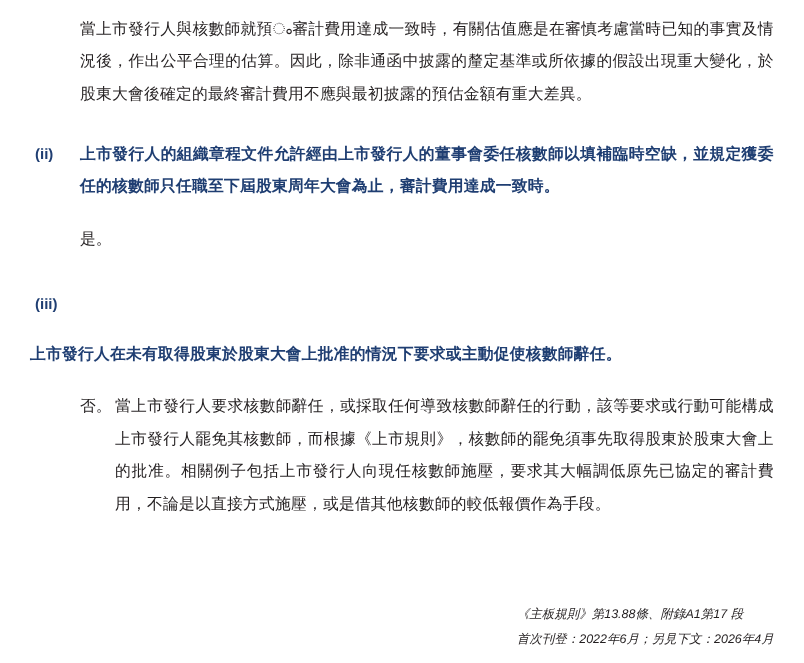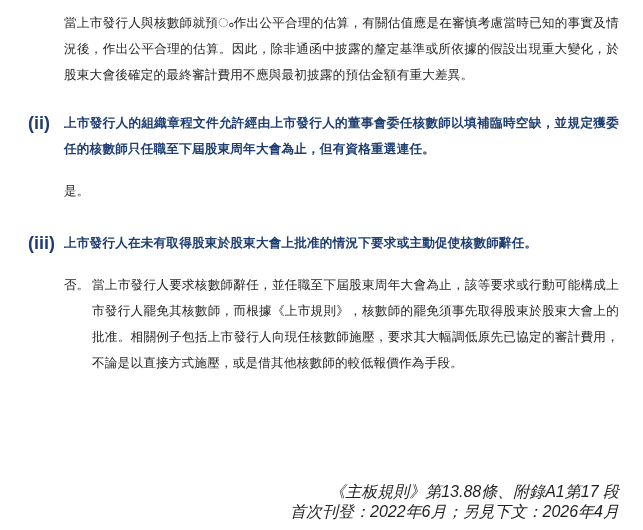--- a/index.html
+++ b/index.html
@@ -23,21 +23,21 @@
   }
   .para {
     display: flex;
     align-items: flex-start;
     margin: 0 0 16px 0;
   }
   .marker {
     flex: 0 0 40px;
     color: #1f3e72;
     font-weight: bold;
-    font-size: 18px;
+    font-size: 12px;
     line-height: 26px;
     padding-left: 4px;
     box-sizing: border-box;
   }
   .marker.blank {
     color: transparent;
   }
   .body-text {
     flex: 1 1 auto;
     font-size: 12.6px;
@@ -75,56 +75,56 @@
   }
   sup {
     font-size: 9px;
     vertical-align: super;
     line-height: 0;
   }
   .footer {
     position: absolute;
     right: 24px;
     bottom: 8px;
-    text-align: right;
-    font-size: 16px;
+    text-align: left;
+    font-size: 10px;
     line-height: 20px;
     font-style: italic;
     color: #231f20;
   }
   .footer div {
     white-space: nowrap;
   }
 </style>
 </head>
 <body>
 
 <div class="page">
 
-  <div class="body-text first-para">當上市發行人與核數師就預ം作出公平合理的估算，有關估值應是在審慎考慮當時已知的事實及情況後，作出公平合理的估算。因此，除非通函中披露的釐定基準或所依據的假設出現重大變化，於股東大會後確定的最終審計費用不應與最初披露的預估金額有重大差異。</div>
+  <div class="body-text first-para">當上市發行人與核數師就預ം審計費用達成一致時，有關估值應是在審慎考慮當時已知的事實及情況後，作出公平合理的估算。因此，除非通函中披露的釐定基準或所依據的假設出現重大變化，於股東大會後確定的最終審計費用不應與最初披露的預估金額有重大差異。</div>
 
   <div class="para">
     <div class="marker">(ii)</div>
-    <div class="body-text q-text">上市發行人的組織章程文件允許經由上市發行人的董事會委任核數師以填補臨時空缺，並規定獲委任的核數師只任職至下屆股東周年大會為止，但有資格重選連任。</div>
+    <div class="body-text q-text">上市發行人的組織章程文件允許經由上市發行人的董事會委任核數師以填補臨時空缺，並規定獲委任的核數師只任職至下屆股東周年大會為止，審計費用達成一致時。</div>
   </div>
 
   <div class="a-block">
     <div class="marker blank">&nbsp;</div>
     <div class="a-label">是。</div>
   </div>
 
-  <div class="para" style="margin-top:26px;">
+  <div class="para" style="margin-top:26px;flex-direction:column;">
     <div class="marker">(iii)</div>
     <div class="body-text q-text">上市發行人在未有取得股東於股東大會上批准的情況下要求或主動促使核數師辭任。</div>
   </div>
 
   <div class="a-block">
     <div class="marker blank">&nbsp;</div>
     <div class="a-label">否。</div>
-    <div class="a-text">當上市發行人要求核數師辭任，並任職至下屆股東周年大會為止，該等要求或行動可能構成上市發行人罷免其核數師，而根據《上市規則》，核數師的罷免須事先取得股東於股東大會上的批准。相關例子包括上市發行人向現任核數師施壓，要求其大幅調低原先已協定的審計費用，不論是以直接方式施壓，或是借其他核數師的較低報價作為手段。</div>
+    <div class="a-text">當上市發行人要求核數師辭任，或採取任何導致核數師辭任的行動，該等要求或行動可能構成上市發行人罷免其核數師，而根據《上市規則》，核數師的罷免須事先取得股東於股東大會上的批准。相關例子包括上市發行人向現任核數師施壓，要求其大幅調低原先已協定的審計費用，不論是以直接方式施壓，或是借其他核數師的較低報價作為手段。</div>
   </div>
 
   <div class="footer">
     <div>《主板規則》第13.88條、附錄A1第17 段</div>
     <div>首次刊登：2022年6月；另見下文：2026年4月</div>
   </div>
 
 </div>
 
 </body></html>

